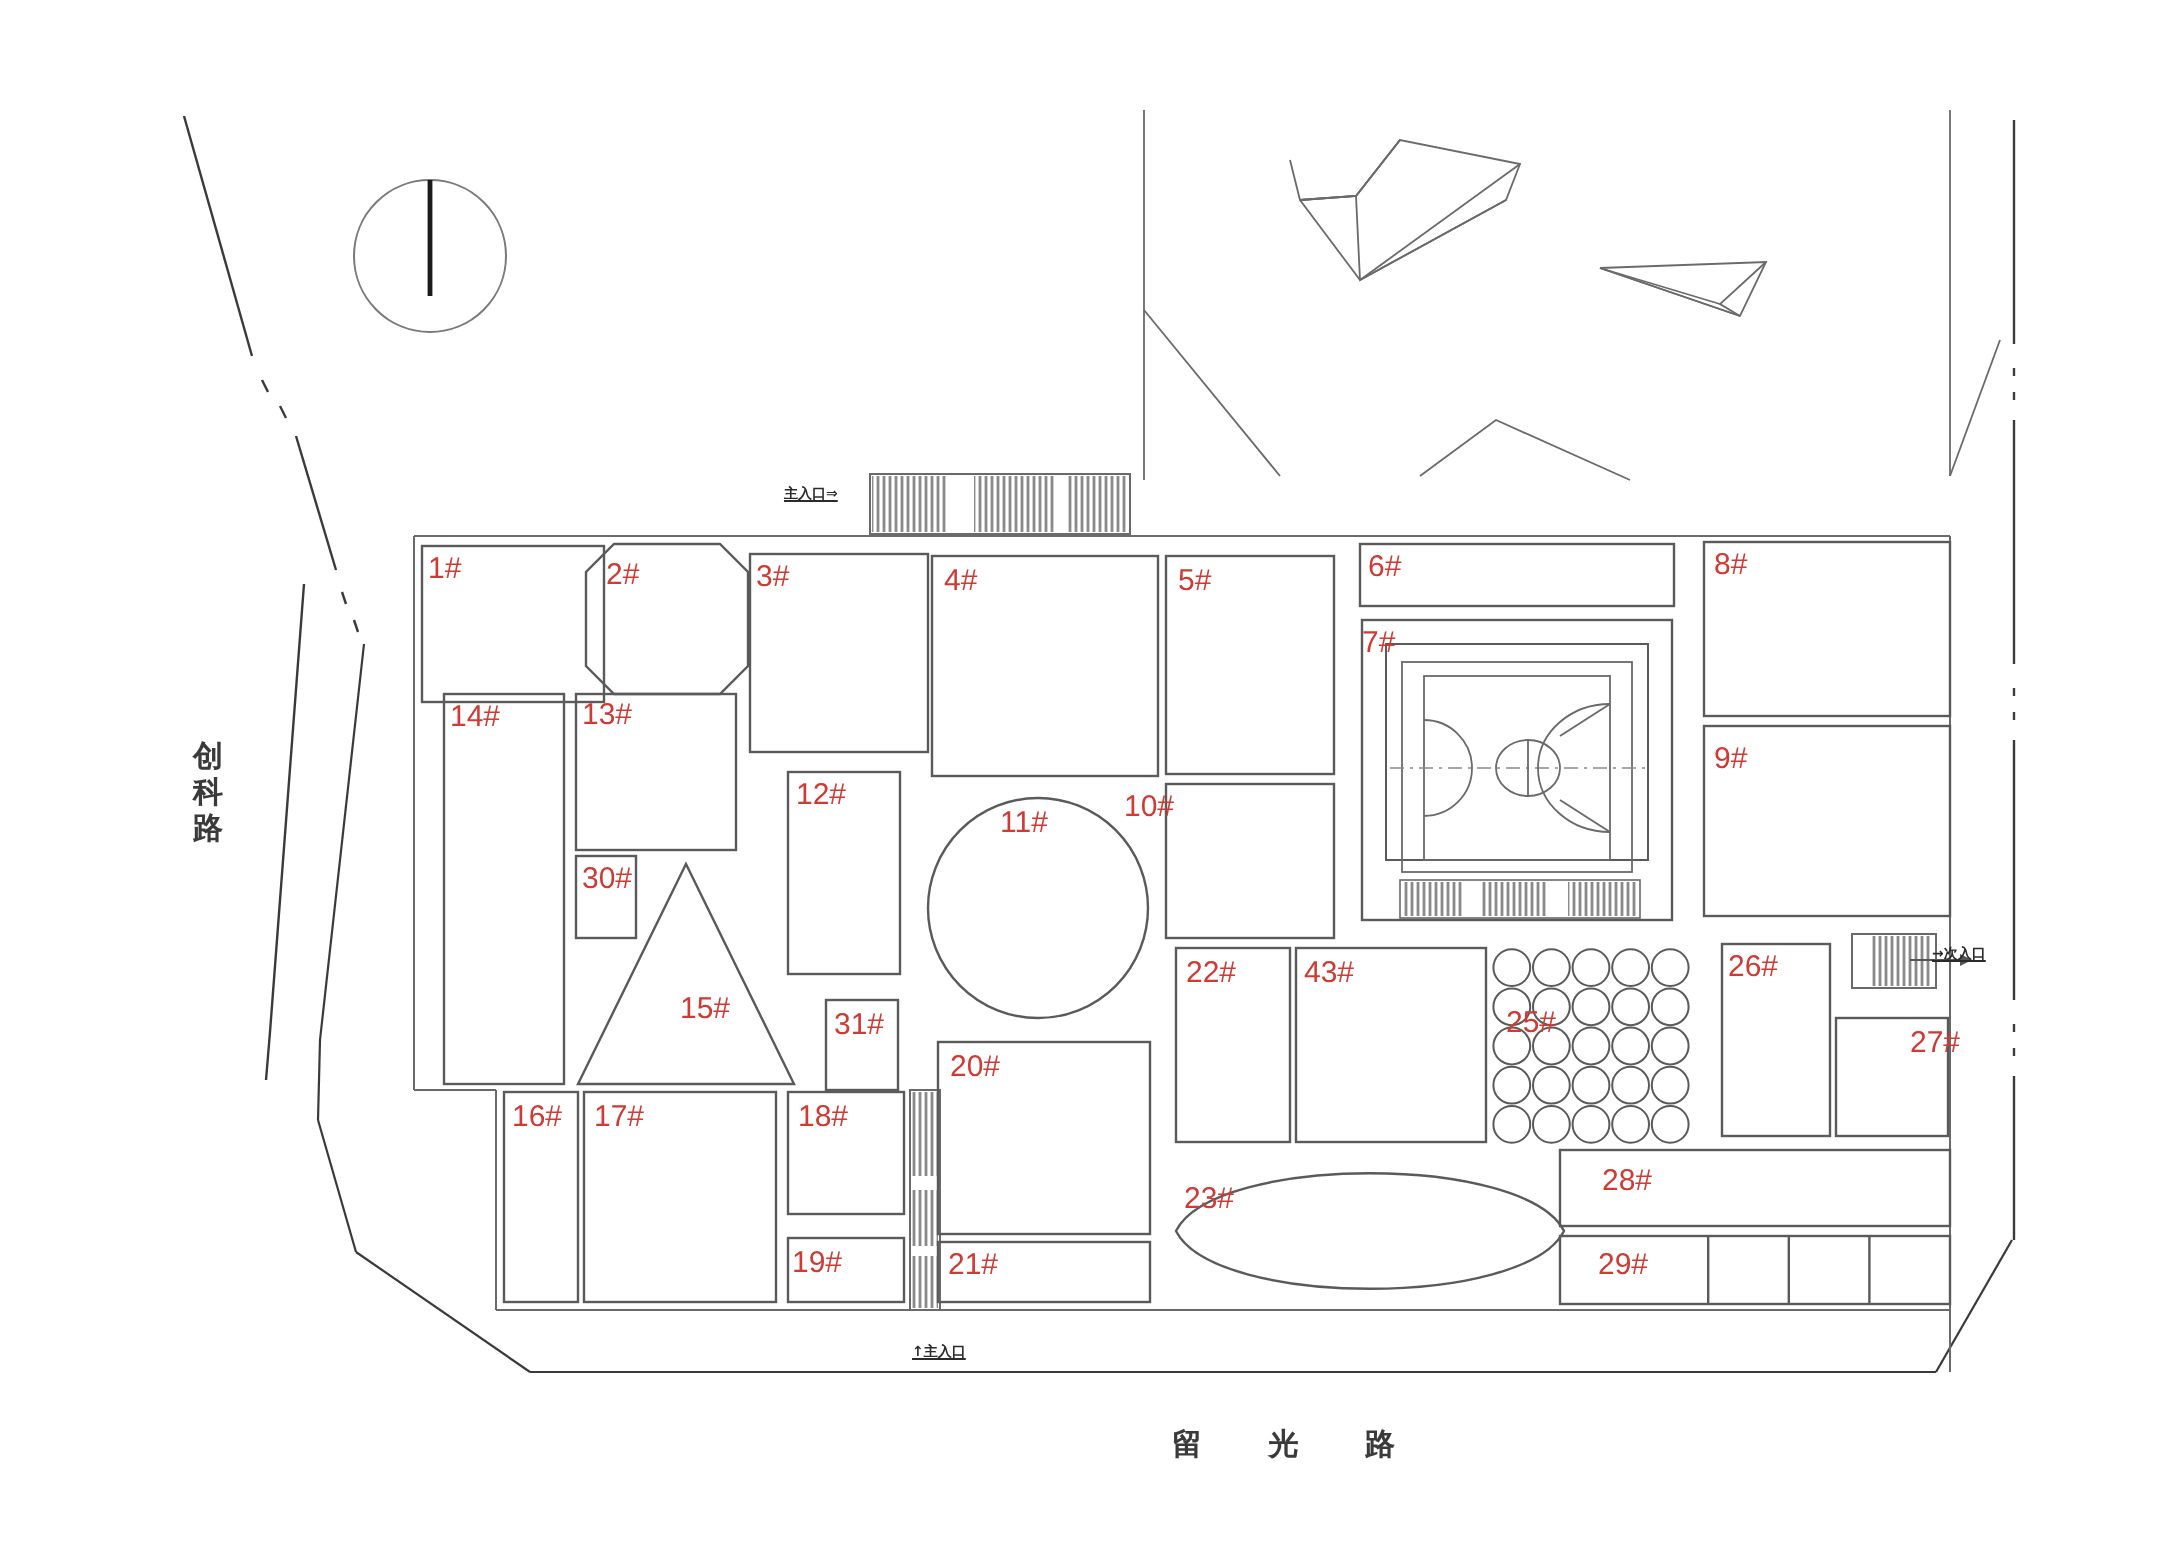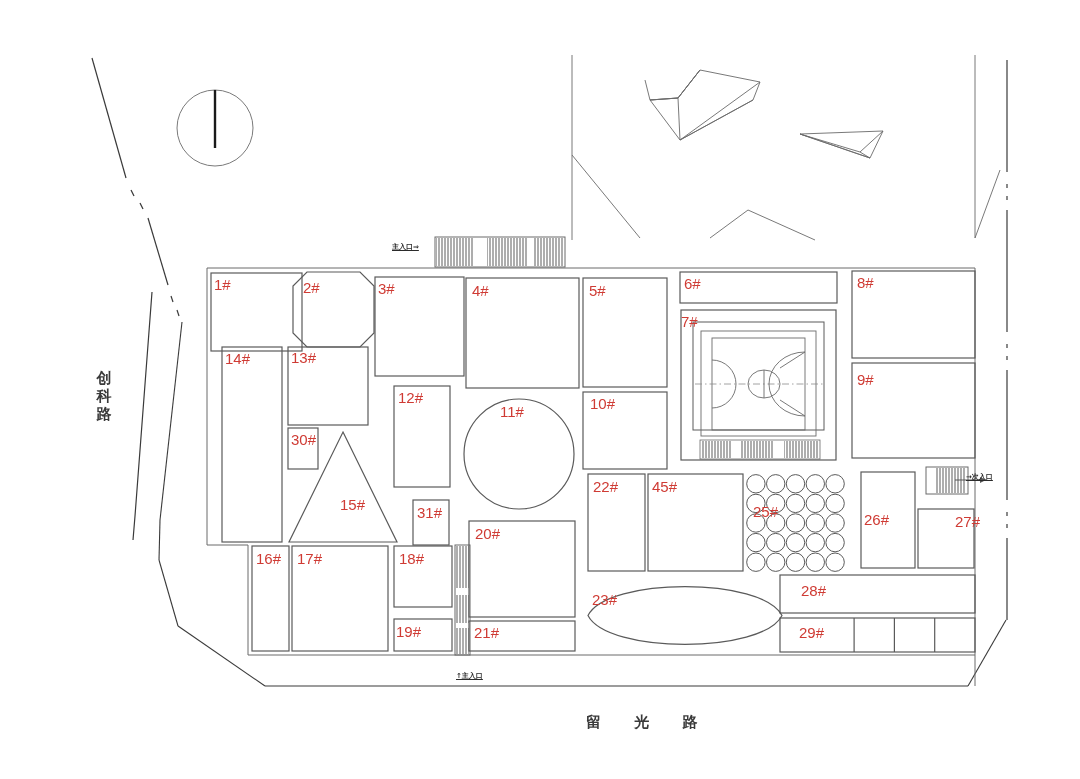--- a/index.html
+++ b/index.html
@@ -298,37 +298,37 @@
   <div id="labels-layer">
       <div class="blabel" style="left: 214px; top: 277px;">1#</div>
       <div class="blabel" style="left: 303px; top: 280px;">2#</div>
       <div class="blabel" style="left: 378px; top: 281px;">3#</div>
       <div class="blabel" style="left: 472px; top: 283px;">4#</div>
       <div class="blabel" style="left: 589px; top: 283px;">5#</div>
       <div class="blabel" style="left: 684px; top: 276px;">6#</div>
       <div class="blabel" style="left: 681px; top: 314px;">7#</div>
       <div class="blabel" style="left: 857px; top: 275px;">8#</div>
       <div class="blabel" style="left: 857px; top: 372px;">9#</div>
-      <div class="blabel" style="left: 590px; top: 396px;">10#</div>
+      <div class="blabel" style="left: 562px; top: 396px;">10#</div>
       <div class="blabel" style="left: 500px; top: 404px;">11#</div>
       <div class="blabel" style="left: 398px; top: 390px;">12#</div>
       <div class="blabel" style="left: 291px; top: 350px;">13#</div>
       <div class="blabel" style="left: 225px; top: 351px;">14#</div>
       <div class="blabel" style="left: 340px; top: 497px;">15#</div>
       <div class="blabel" style="left: 256px; top: 551px;">16#</div>
       <div class="blabel" style="left: 297px; top: 551px;">17#</div>
       <div class="blabel" style="left: 399px; top: 551px;">18#</div>
       <div class="blabel" style="left: 396px; top: 624px;">19#</div>
       <div class="blabel" style="left: 475px; top: 526px;">20#</div>
       <div class="blabel" style="left: 474px; top: 625px;">21#</div>
       <div class="blabel" style="left: 593px; top: 479px;">22#</div>
       <div class="blabel" style="left: 592px; top: 592px;">23#</div>
-      <div class="blabel" style="left: 652px; top: 479px;">45#</div>
+      <div class="blabel" style="left: 652px; top: 479px;">43#</div>
       <div class="blabel" style="left: 753px; top: 504px;">25#</div>
-      <div class="blabel" style="left: 864px; top: 476px; margin-top: 36px;">26#</div>
+      <div class="blabel" style="left: 864px; top: 476px;">26#</div>
       <div class="blabel" style="left: 955px; top: 514px;">27#</div>
       <div class="blabel" style="left: 801px; top: 583px;">28#</div>
       <div class="blabel" style="left: 799px; top: 625px;">29#</div>
       <div class="blabel" style="left: 291px; top: 432px;">30#</div>
       <div class="blabel" style="left: 417px; top: 505px;">31#</div>
     </div>
 
   <div class="roadlabel vertical" style="left:96px;top:358px;">创科路</div>
   <div class="roadlabel horizontal" style="left:558px;top:715px;margin-left:28px;">留  光  路</div>
 

